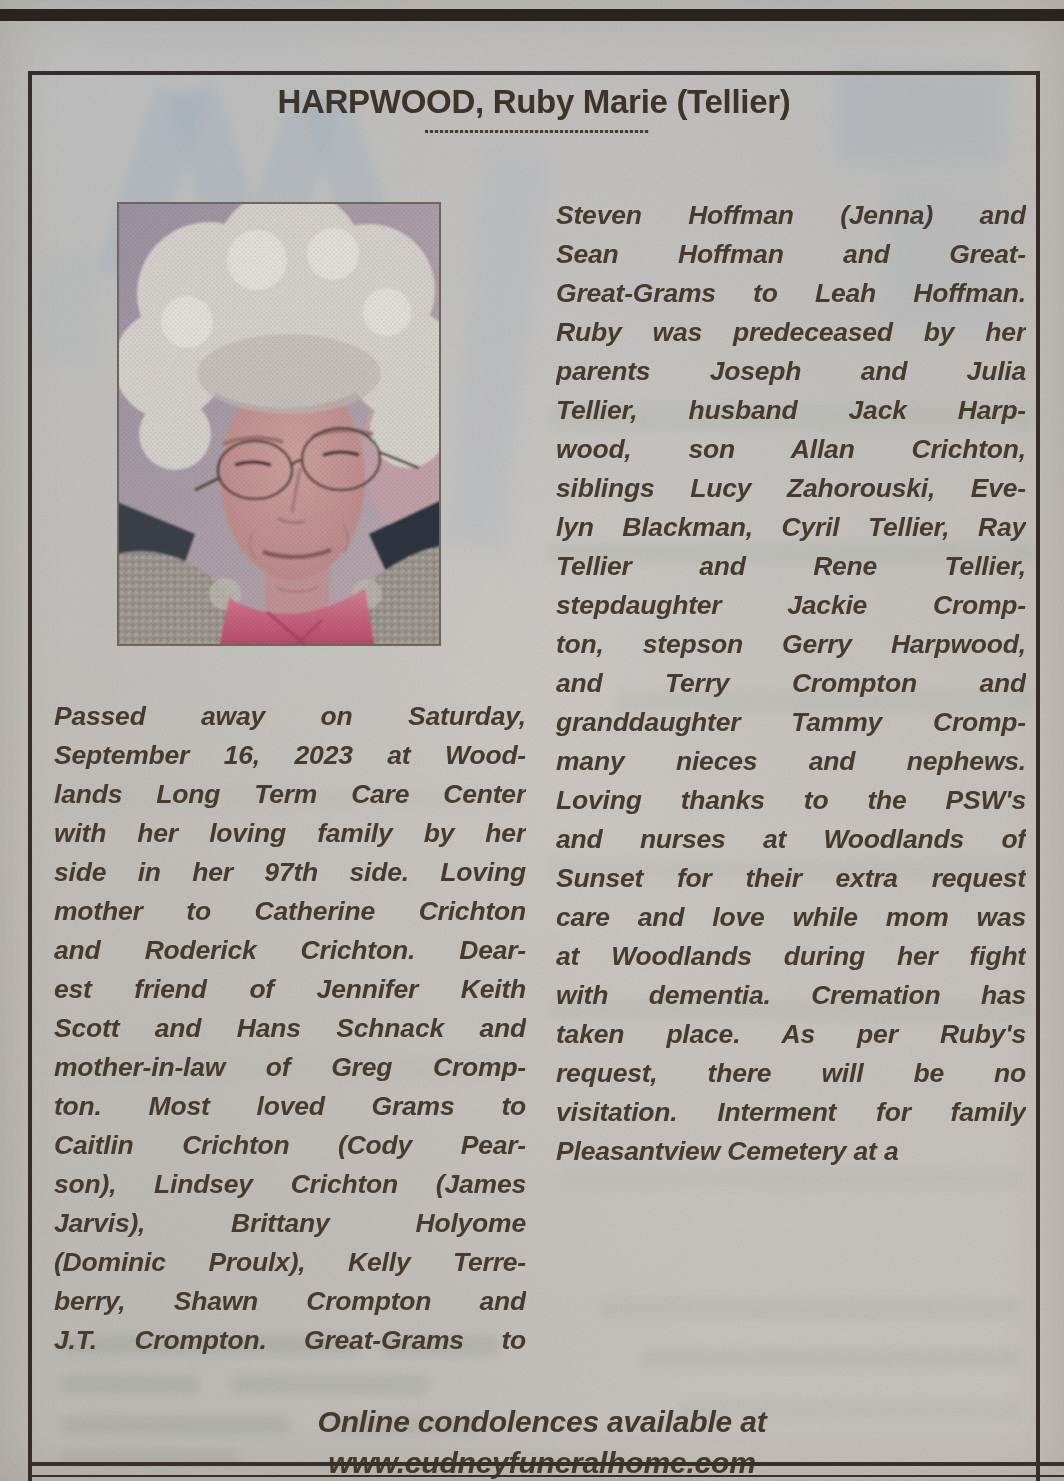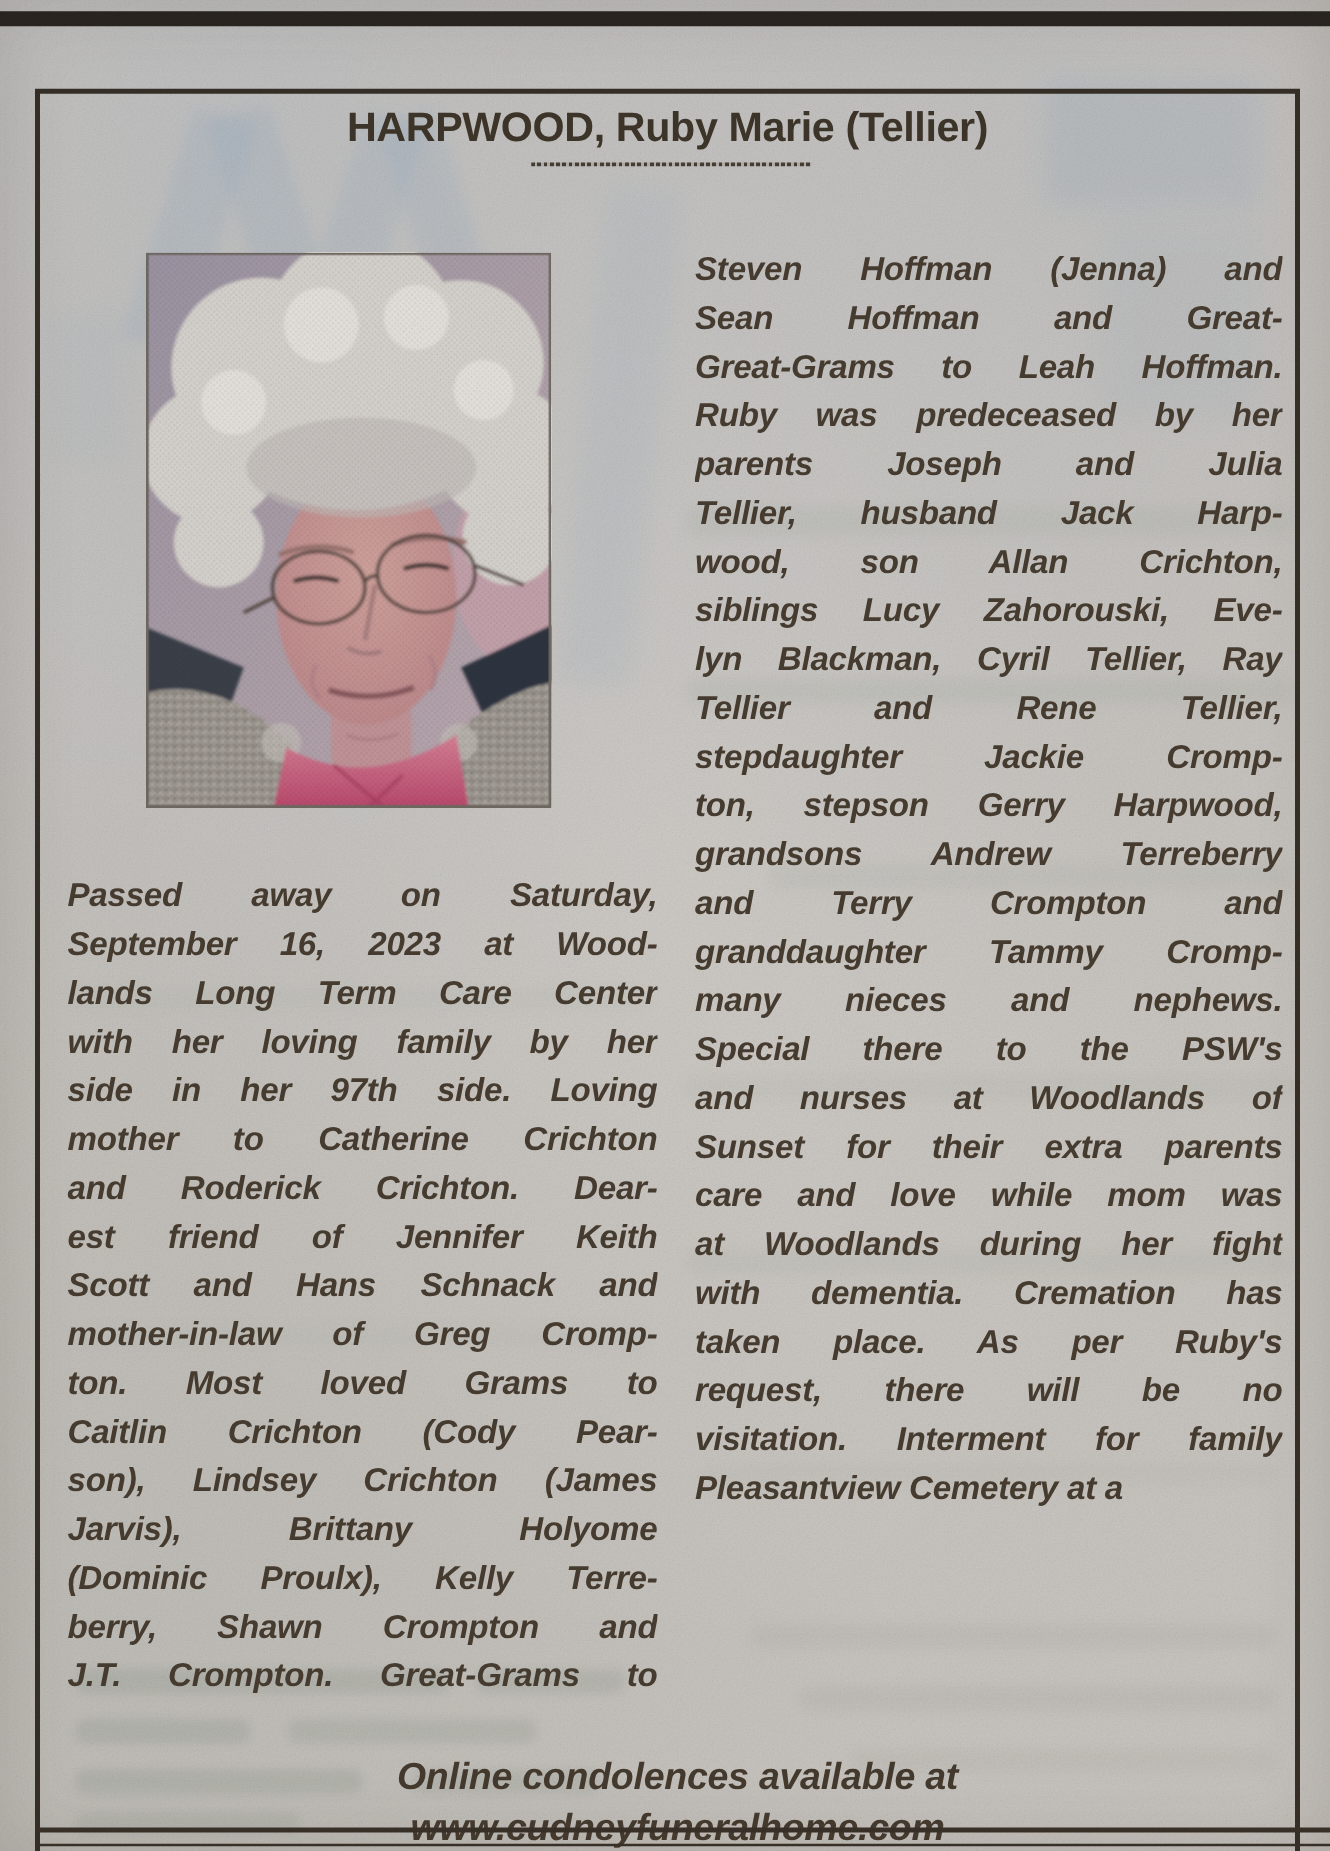--- a/index.html
+++ b/index.html
@@ -193,27 +193,26 @@
         <div class="jline">Great-Grams to Leah Hoffman.</div>
         <div class="jline">Ruby was predeceased by her</div>
         <div class="jline">parents Joseph and Julia</div>
         <div class="jline">Tellier, husband Jack Harp-</div>
         <div class="jline">wood, son Allan Crichton,</div>
         <div class="jline">siblings Lucy Zahorouski, Eve-</div>
         <div class="jline">lyn Blackman, Cyril Tellier, Ray</div>
         <div class="jline">Tellier and Rene Tellier,</div>
         <div class="jline">stepdaughter Jackie Cromp-</div>
         <div class="jline">ton, stepson Gerry Harpwood,</div>
-        <div class="jline">grandsons Andrew Terreberry</div>
         <div class="jline">and Terry Crompton and</div>
         <div class="jline">granddaughter Tammy Cromp-</div>
         <div class="jline">many nieces and nephews.</div>
-        <div class="jline">Special there to the PSW's</div>
+        <div class="jline">Loving thanks to the PSW's</div>
         <div class="jline">and nurses at Woodlands of</div>
-        <div class="jline">Sunset for their extra parents</div>
+        <div class="jline">Sunset for their extra request</div>
         <div class="jline">care and love while mom was</div>
         <div class="jline">at Woodlands during her fight</div>
         <div class="jline">with dementia. Cremation has</div>
         <div class="jline">taken place. As per Ruby's</div>
         <div class="jline">request, there will be no</div>
         <div class="jline">visitation. Interment for family</div>
         <div class="jline">Pleasantview Cemetery at a</div>
       </div>
 
     <div class="footer">

